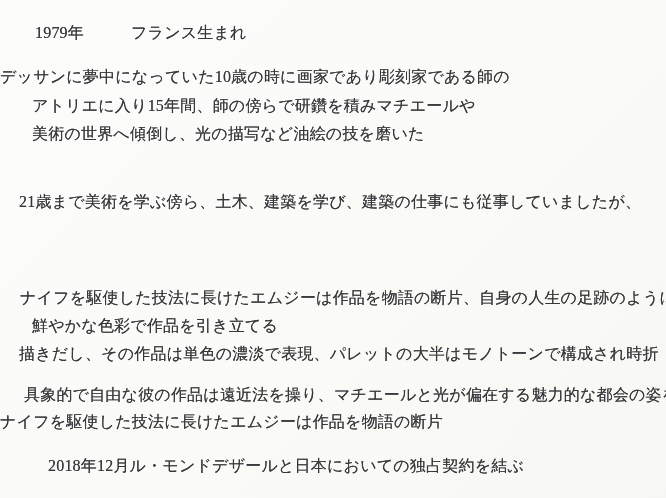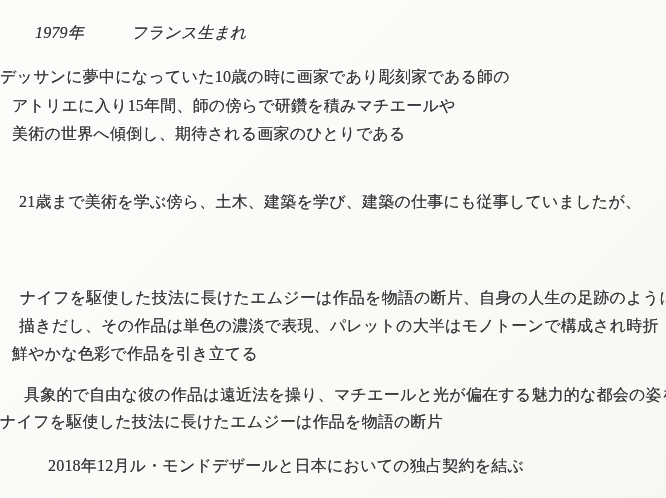--- a/index.html
+++ b/index.html
@@ -31,58 +31,57 @@
     white-space: nowrap;
   }
   
   .lh28   .line { line-height: 28px; }
   .lh28-5 .line { line-height: 28.5px; }
   .lh27   .line { line-height: 27px; }
   
   .pl19 { padding-left: 19px; }
   .pl20 { padding-left: 20px; }
   .pl21 { }
-  .pl23 { padding-left: 12px; }
+  .pl23 { padding-left: 32px; }
   .pl24 { padding-left: 24px; }
   .pl28 { padding-left: 28px; }
   .header-line {
     position: absolute;
     top: 22px;
     left: 35px;
     line-height: 22px;
     white-space: nowrap;
-    font-style: italic;
   }
   .birthplace-gap {
     margin-left: 47px;
   }
 </style>
 </head>
 <body>
 
 <div class="page">
 
   <div class="header-line">
     <span>1979年</span><span class="birthplace-gap">フランス生まれ</span>
   </div>
 
   <div class="para lh28-5" style="top: 63px;">
     <div class="line pl21">デッサンに夢中になっていた10歳の時に画家であり彫刻家である師の</div>
     <div class="line pl23">アトリエに入り15年間、師の傍らで研鑽を積みマチエールや</div>
-    <div class="line pl23">美術の世界へ傾倒し、期待される画家のひとりである</div>
+    <div class="line pl23">美術の世界へ傾倒し、光の描写など油絵の技を磨いた</div>
   </div>
 
   <div class="para lh28" style="top: 188px;">
     <div class="line pl19">21歳まで美術を学ぶ傍ら、土木、建築を学び、建築の仕事にも従事していましたが、</div>
   </div>
 
   <div class="para lh28" style="top: 284px;">
     <div class="line pl20">ナイフを駆使した技法に長けたエムジーは作品を物語の断片、自身の人生の足跡のように</div>
+    <div class="line pl23">鮮やかな色彩で作品を引き立てる</div>
     <div class="line pl19">描きだし、その作品は単色の濃淡で表現、パレットの大半はモノトーンで構成され時折</div>
-    <div class="line pl23">鮮やかな色彩で作品を引き立てる</div>
   </div>
 
   <div class="para lh27" style="top: 381px;">
     <div class="line pl24">具象的で自由な彼の作品は遠近法を操り、マチエールと光が偏在する魅力的な都会の姿を</div>
     <div class="line pl21">ナイフを駆使した技法に長けたエムジーは作品を物語の断片</div>
   </div>
 
   <div class="para lh28" style="top: 452px; padding-left: 20px;">
     <div class="line pl28">2018年12月ル・モンドデザールと日本においての独占契約を結ぶ</div>
   </div>

